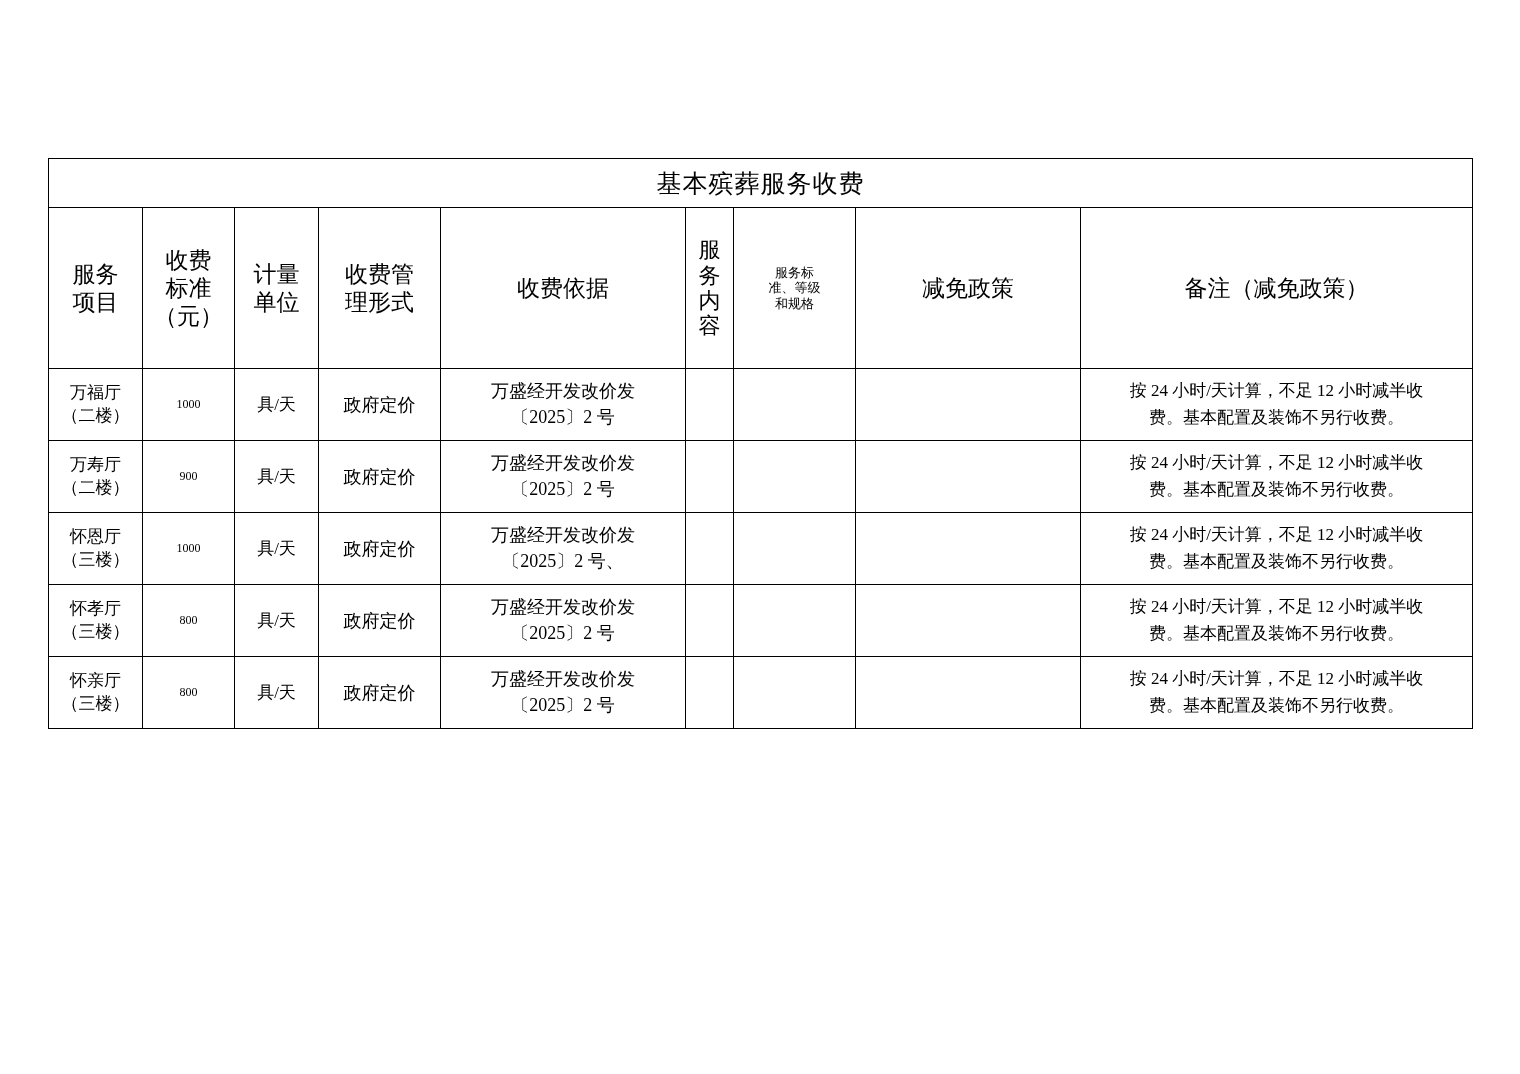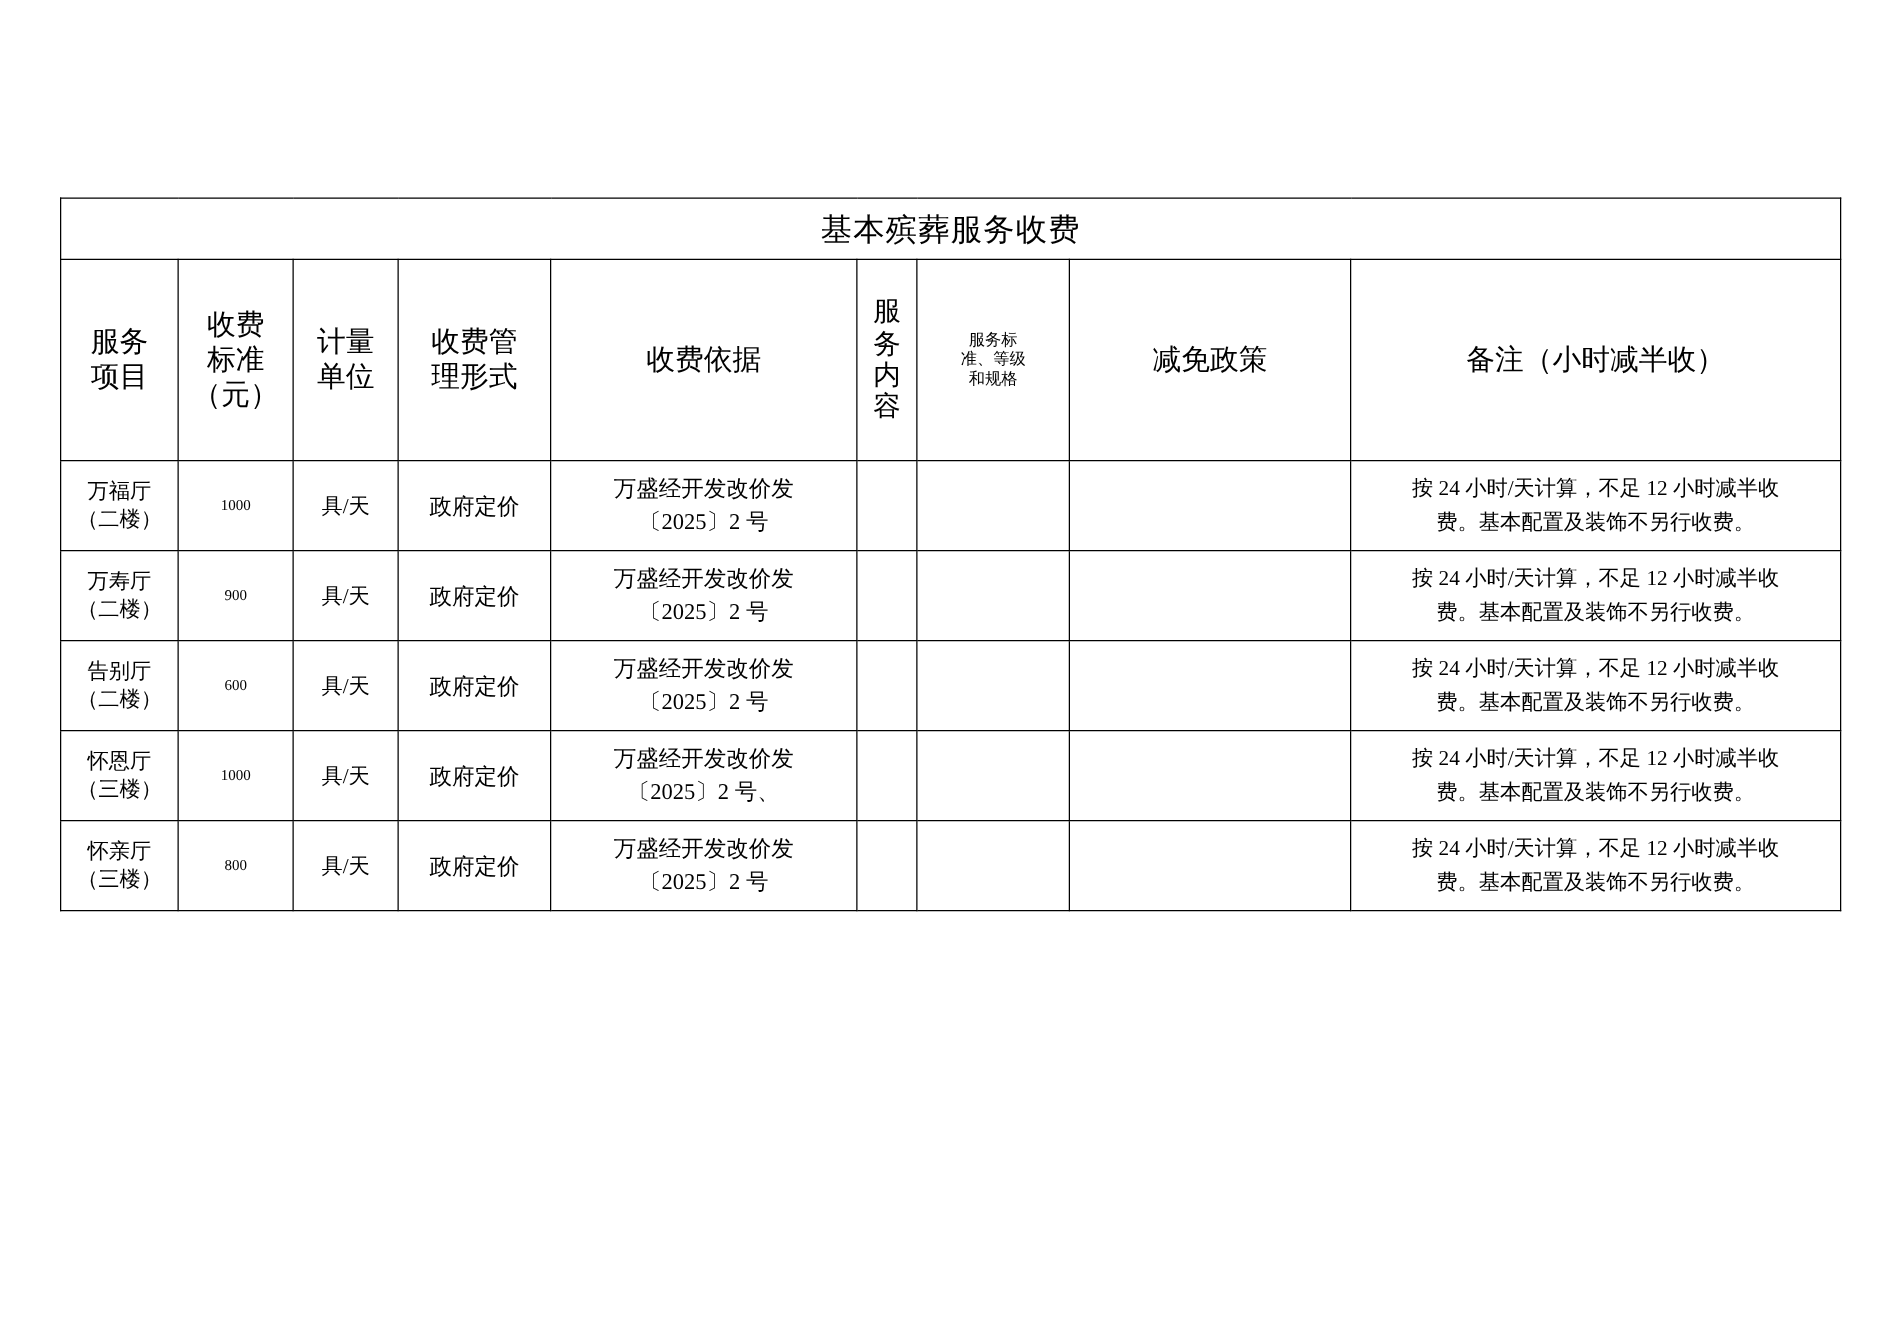--- a/index.html
+++ b/index.html
@@ -148,21 +148,21 @@
           <span>务</span>
           <span>内</span>
           <span>容</span>
         </td>
         <td class="head-cell small">
           <div>服务标</div>
           <div>准、等级</div>
           <div>和规格</div>
         </td>
         <td class="head-cell">减免政策</td>
-        <td class="head-cell">备注（小时减半收）</td>
+        <td class="head-cell">备注（减免政策）</td>
       </tr>
 
       <tr class="body-row">
         <td class="c-item">
           <span>万福厅</span>
           <span>（二楼）</span>
         </td>
         <td class="c-price">1000</td>
         <td class="c-unit">具/天</td>
         <td class="c-manage">政府定价</td>
@@ -193,40 +193,20 @@
         </td>
         <td class="empty-cell"></td>
         <td class="empty-cell"></td>
         <td class="empty-cell"></td>
         <td class="c-remark">
           <span>按 24 小时/天计算，不足 12 小时减半收</span>
           <span>费。基本配置及装饰不另行收费。</span>
         </td>
       </tr>
 
-      <tr class="body-row">
-        <td class="c-item">
-          <span>告别厅</span>
-          <span>（二楼）</span>
-        </td>
-        <td class="c-price">600</td>
-        <td class="c-unit">具/天</td>
-        <td class="c-manage">政府定价</td>
-        <td class="c-basis">
-          <span>万盛经开发改价发</span>
-          <span>〔2025〕2 号</span>
-        </td>
-        <td class="empty-cell"></td>
-        <td class="empty-cell"></td>
-        <td class="empty-cell"></td>
-        <td class="c-remark">
-          <span>按 24 小时/天计算，不足 12 小时减半收</span>
-          <span>费。基本配置及装饰不另行收费。</span>
-        </td>
-      </tr>
 
       <tr class="body-row">
         <td class="c-item">
           <span>怀恩厅</span>
           <span>（三楼）</span>
         </td>
         <td class="c-price">1000</td>
         <td class="c-unit">具/天</td>
         <td class="c-manage">政府定价</td>
         <td class="c-basis">
@@ -235,20 +215,40 @@
         </td>
         <td class="empty-cell"></td>
         <td class="empty-cell"></td>
         <td class="empty-cell"></td>
         <td class="c-remark">
           <span>按 24 小时/天计算，不足 12 小时减半收</span>
           <span>费。基本配置及装饰不另行收费。</span>
         </td>
       </tr>
 
+      <tr class="body-row">
+        <td class="c-item">
+          <span>怀孝厅</span>
+          <span>（三楼）</span>
+        </td>
+        <td class="c-price">800</td>
+        <td class="c-unit">具/天</td>
+        <td class="c-manage">政府定价</td>
+        <td class="c-basis">
+          <span>万盛经开发改价发</span>
+          <span>〔2025〕2 号</span>
+        </td>
+        <td class="empty-cell"></td>
+        <td class="empty-cell"></td>
+        <td class="empty-cell"></td>
+        <td class="c-remark">
+          <span>按 24 小时/天计算，不足 12 小时减半收</span>
+          <span>费。基本配置及装饰不另行收费。</span>
+        </td>
+      </tr>
 
       <tr class="body-row">
         <td class="c-item">
           <span>怀亲厅</span>
           <span>（三楼）</span>
         </td>
         <td class="c-price">800</td>
         <td class="c-unit">具/天</td>
         <td class="c-manage">政府定价</td>
         <td class="c-basis">

